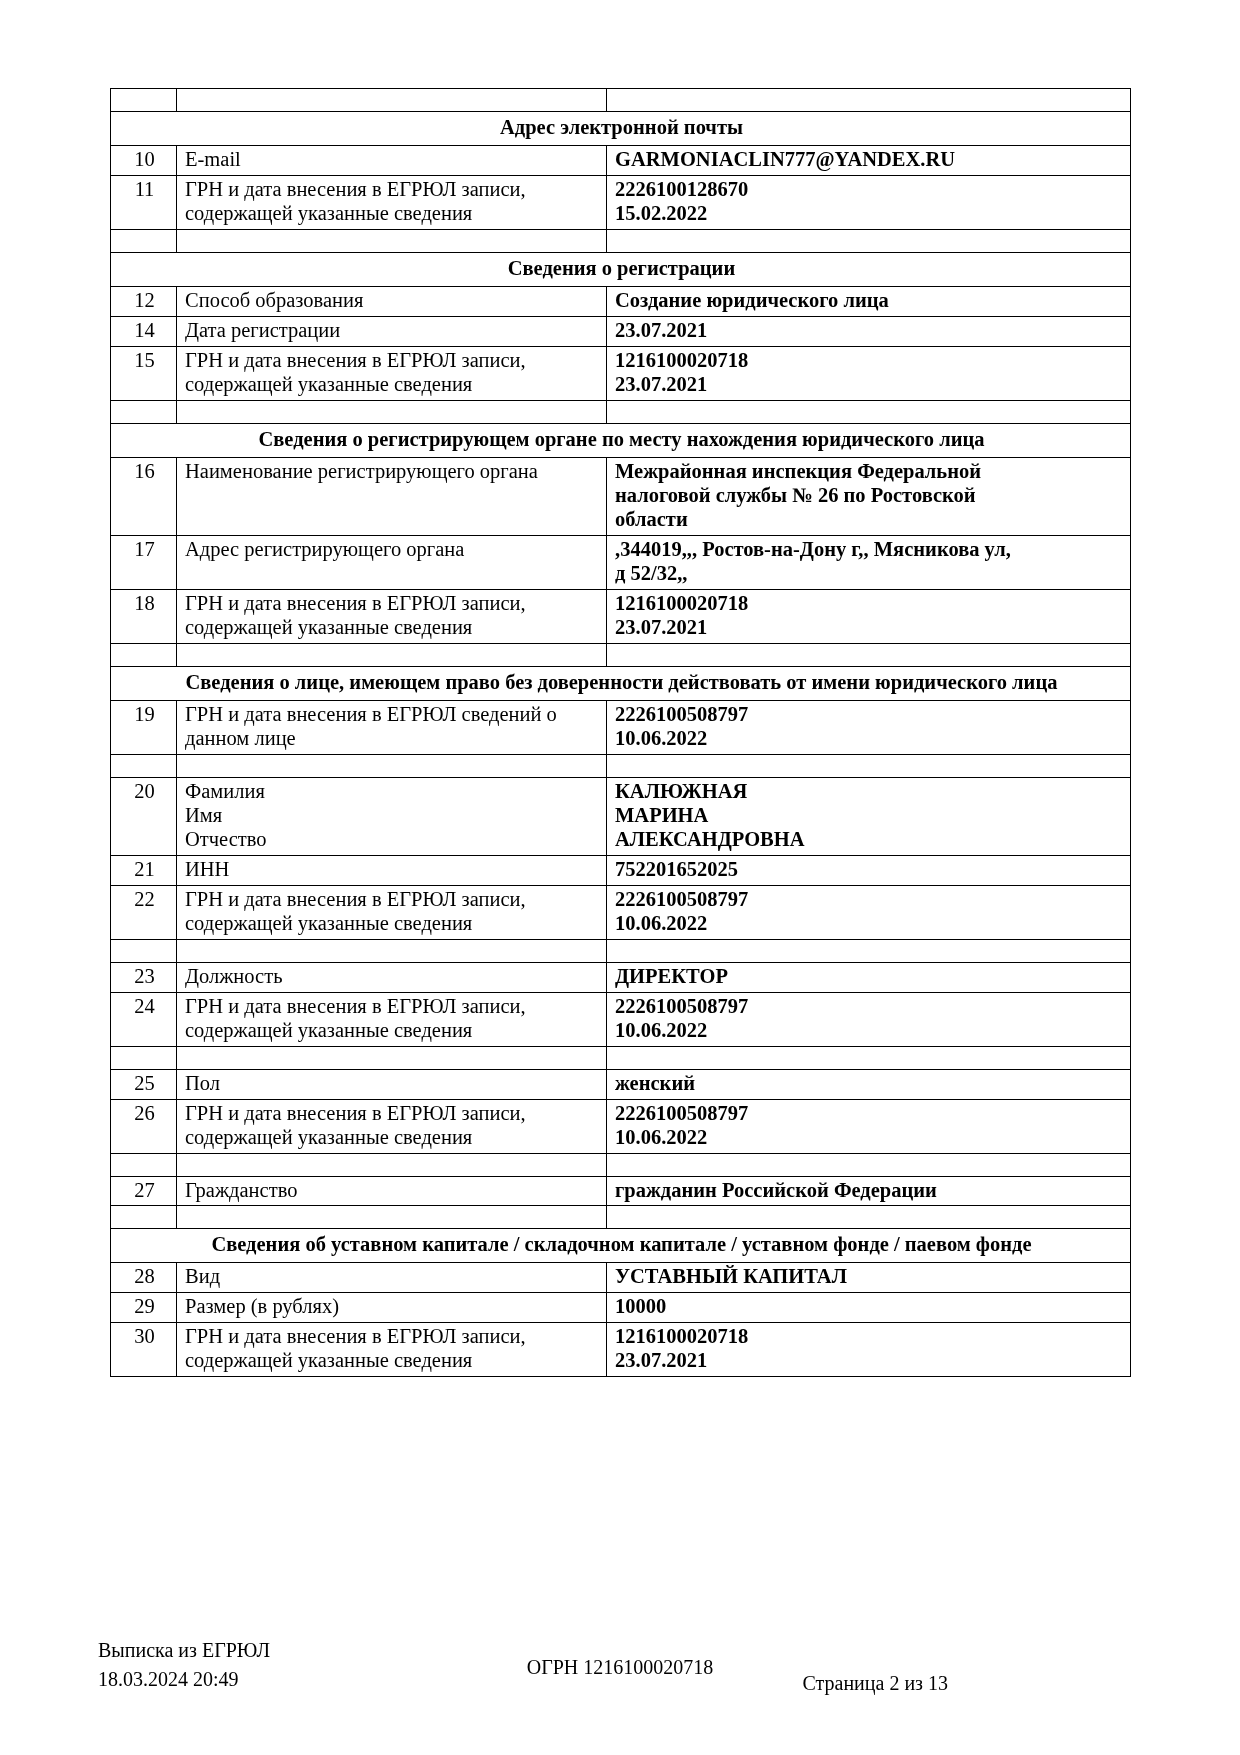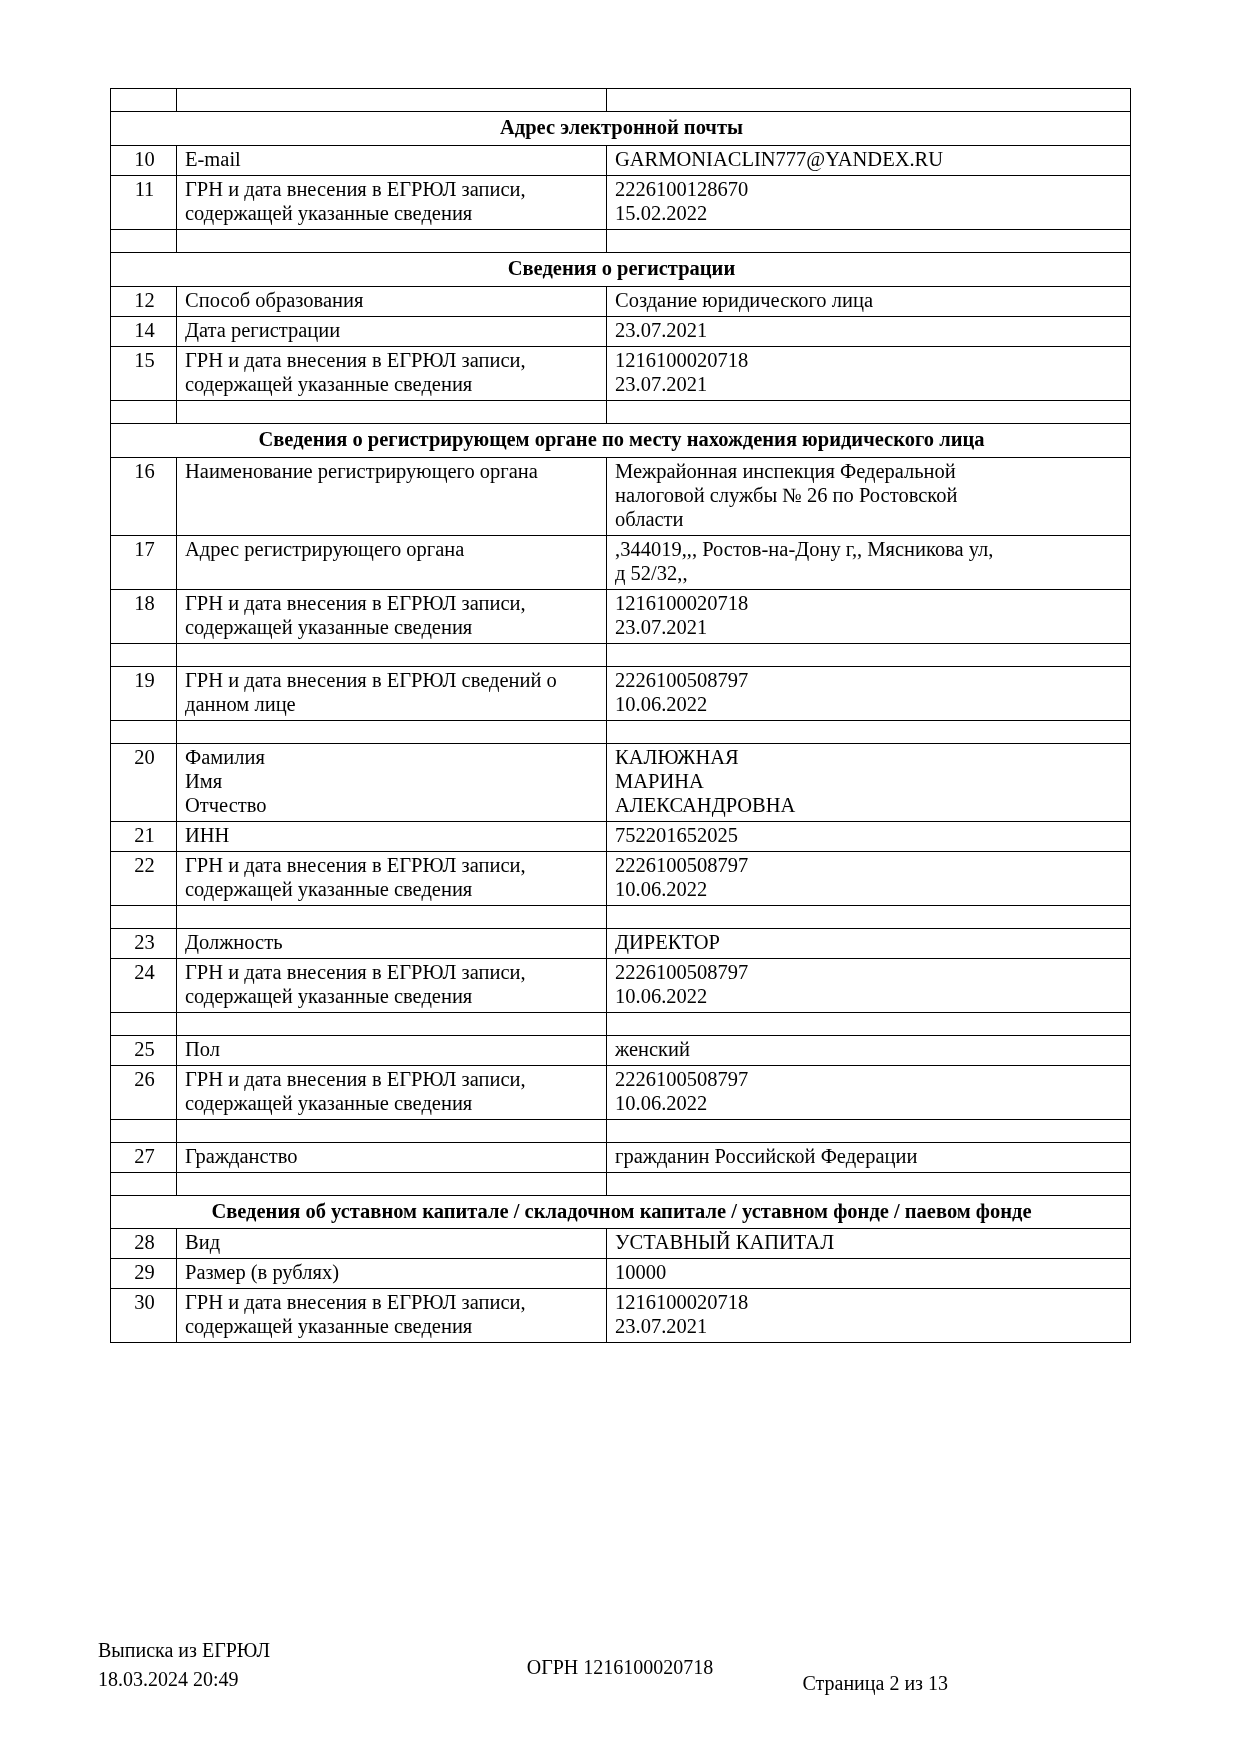--- a/index.html
+++ b/index.html
@@ -43,21 +43,21 @@
     border-top: none;
     border-bottom: none;
     height: 22px;
     padding: 0;
   }
   .doc-table tr.spacer td.edge-top {
     border-top: 1.3px solid #000;
   }
   .col-num { width: 66px; text-align: center; }
   .col-label { width: 430px; }
-  .col-value { width: 524px; }
+  .col-value { width: 524px; font-weight: bold; }
   .section-head td {
     text-align: center;
     font-weight: bold;
     padding-top: 4px;
     padding-bottom: 5px;
   }
   .val-lines div, .lbl-lines div { white-space: pre-wrap; }
   .footer {
     position: absolute;
     left: 0;
@@ -201,20 +201,23 @@
           </td>
           <td class="col-value val-lines">
             <div>1216100020718</div>
             <div>23.07.2021</div>
           </td>
         </tr>
         <tr class="spacer">
           <td></td>
           <td></td>
           <td></td>
+        </tr>
+        <tr class="section-head">
+          <td colspan="3">Сведения о лице, имеющем право без доверенности действовать от имени юридического лица</td>
         </tr>
         <tr>
           <td class="col-num">19</td>
           <td class="col-label lbl-lines">
             <div>ГРН и дата внесения в ЕГРЮЛ сведений о</div>
             <div>данном лице</div>
           </td>
           <td class="col-value val-lines">
             <div>2226100508797</div>
             <div>10.06.2022</div>

